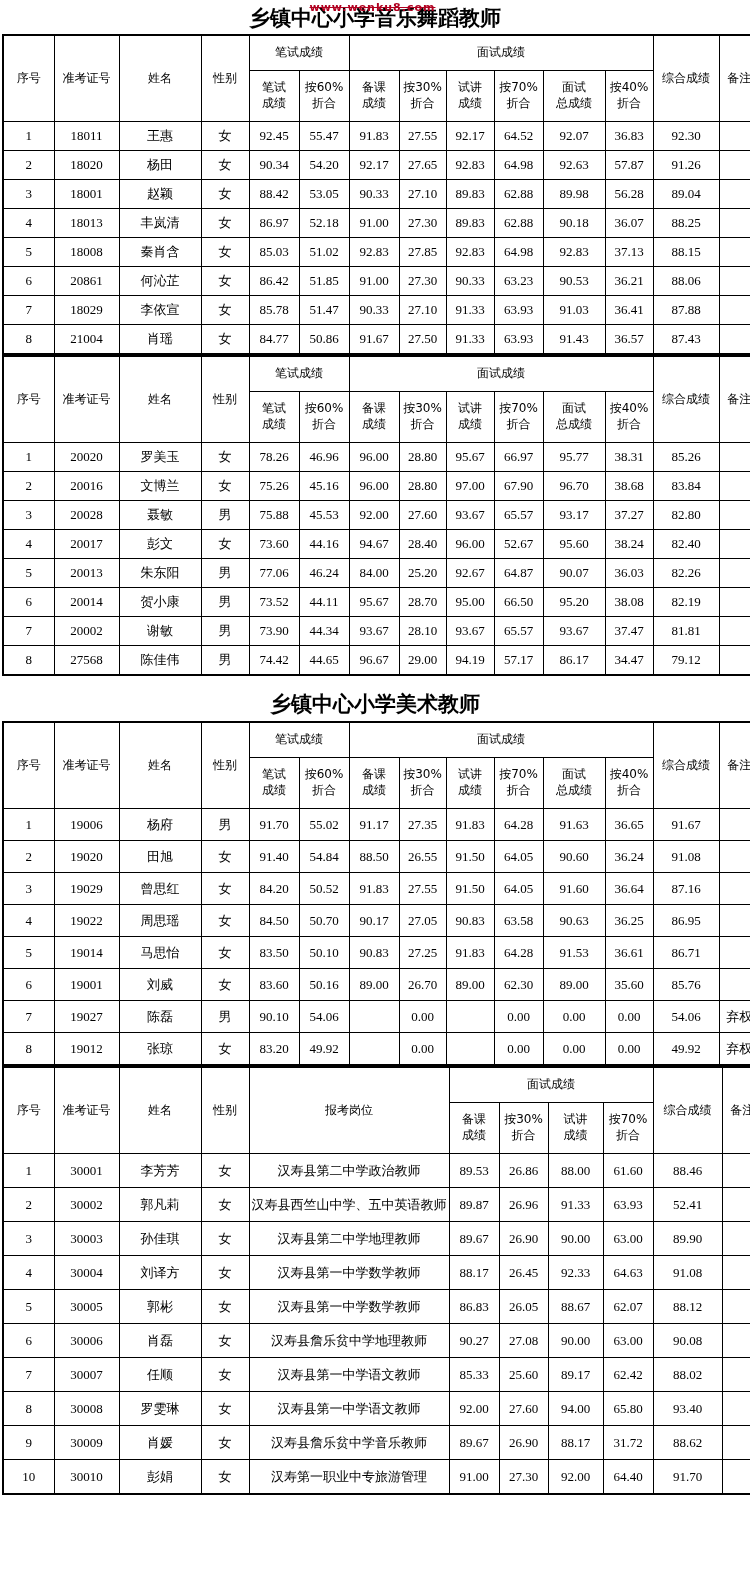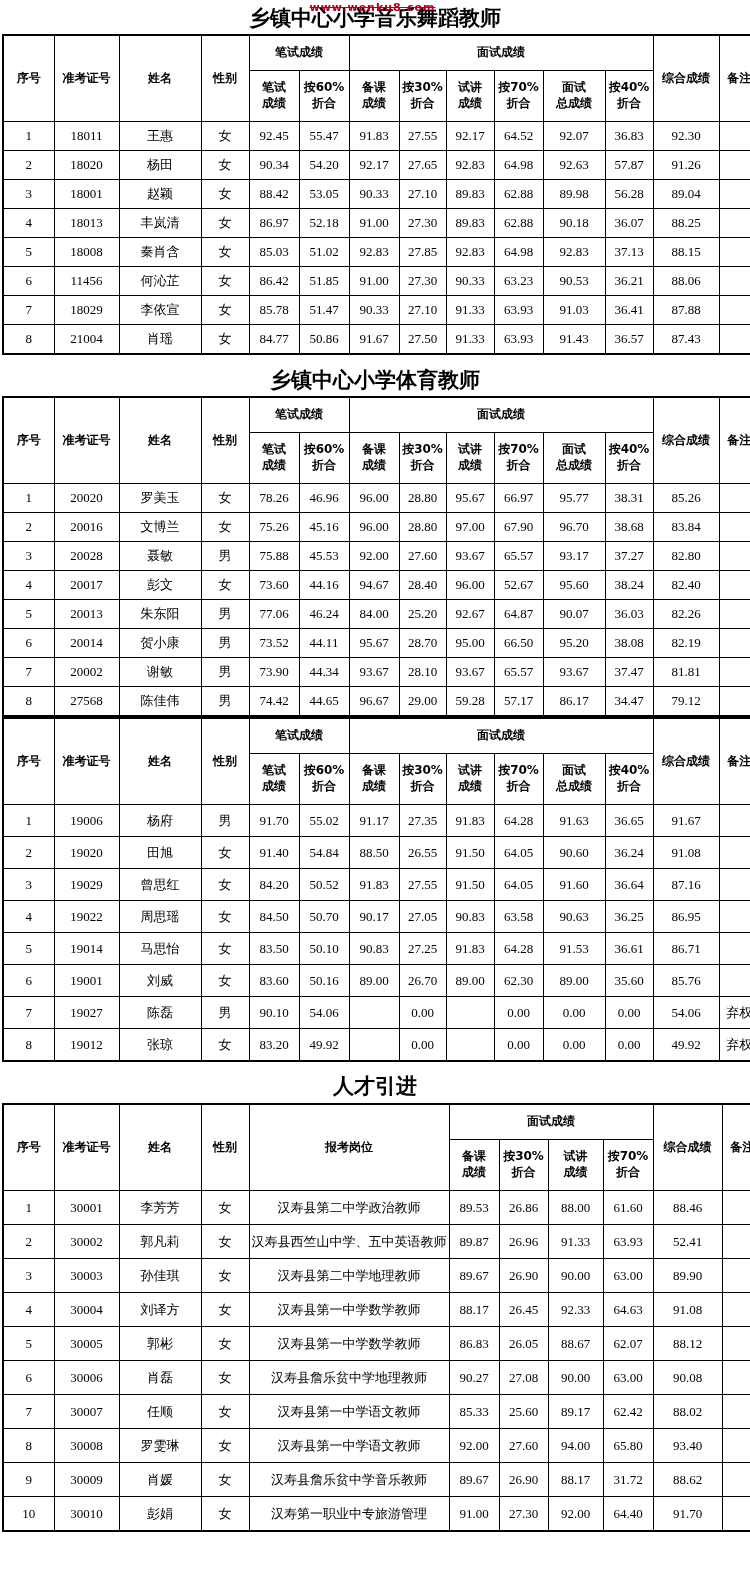--- a/index.html
+++ b/index.html
@@ -24,21 +24,21 @@
 
   table.grid{
     border-collapse:collapse;table-layout:fixed;width:744px;margin-left:2px;
     border:2px solid #000;background:#fff;
   }
   table.grid th,table.grid td{
     border:1px solid #000;text-align:center;vertical-align:middle;
     padding:0 1px;color:#000;overflow:hidden;
   }
   table.grid th{
-    font-size:12px;font-weight:bold;white-space:pre-line;line-height:1.3;
+    font-size:12px;font-weight:normal;white-space:pre-line;line-height:1.3;
     font-family:"DejaVu Sans",sans-serif;
   }
   thead tr.r1 th{height:34px;}
   thead tr.r2 th{height:50px;}
   table.grid td{
     font-size:13px;font-family:"Liberation Serif",serif;white-space:nowrap;
   }
   .rows29 tbody td{height:28px;}
   .rows32 tbody td{height:31px;}
   .rows34 tbody td{height:33px;}
@@ -175,21 +175,21 @@
             <td>27.85</td>
             <td>92.83</td>
             <td>64.98</td>
             <td>92.83</td>
             <td>37.13</td>
             <td>88.15</td>
             <td></td>
           </tr>
           <tr>
             <td>6</td>
-            <td>11456</td>
+            <td>20861</td>
             <td>何沁芷</td>
             <td>女</td>
             <td>86.42</td>
             <td>51.85</td>
             <td>91.00</td>
             <td>27.30</td>
             <td>90.33</td>
             <td>63.23</td>
             <td>90.53</td>
             <td>36.21</td>
@@ -226,21 +226,20 @@
             <td>91.43</td>
             <td>36.57</td>
             <td>87.43</td>
             <td></td>
           </tr>
         </tbody>
     </table>
   </section>
 
   <section class="sec2">
-    <h2 class="tbl-title">乡镇中心小学体育教师</h2>
     <table class="grid rows29">
       <colgroup>
         <col style="width:51px">
           <col style="width:65px">
           <col style="width:82px">
           <col style="width:48px">
         <col style="width:50px">
           <col style="width:50px">
           <col style="width:50px">
           <col style="width:47px">
@@ -396,32 +395,33 @@
           </tr>
           <tr>
             <td>8</td>
             <td>27568</td>
             <td>陈佳伟</td>
             <td>男</td>
             <td>74.42</td>
             <td>44.65</td>
             <td>96.67</td>
             <td>29.00</td>
-            <td>59.28</td>
+            <td>94.19</td>
             <td>57.17</td>
             <td>86.17</td>
             <td>34.47</td>
             <td>79.12</td>
             <td></td>
           </tr>
         </tbody>
     </table>
   </section>
 
   <section class="sec3">
+    <h2 class="tbl-title">乡镇中心小学美术教师</h2>
     <table class="grid rows32">
       <colgroup>
         <col style="width:51px">
           <col style="width:65px">
           <col style="width:82px">
           <col style="width:48px">
         <col style="width:50px">
           <col style="width:50px">
           <col style="width:50px">
           <col style="width:47px">
@@ -589,21 +589,20 @@
             <td>0.00</td>
             <td>0.00</td>
             <td>49.92</td>
             <td>弃权</td>
           </tr>
         </tbody>
     </table>
   </section>
 
   <section class="sec4">
-    <h2 class="tbl-title">人才引进</h2>
     <table class="grid rows34">
       <colgroup>
         <col style="width:51px">
           <col style="width:65px">
           <col style="width:82px">
           <col style="width:48px">
         <col style="width:200px">
           <col style="width:50px">
           <col style="width:49px">
           <col style="width:55px">

